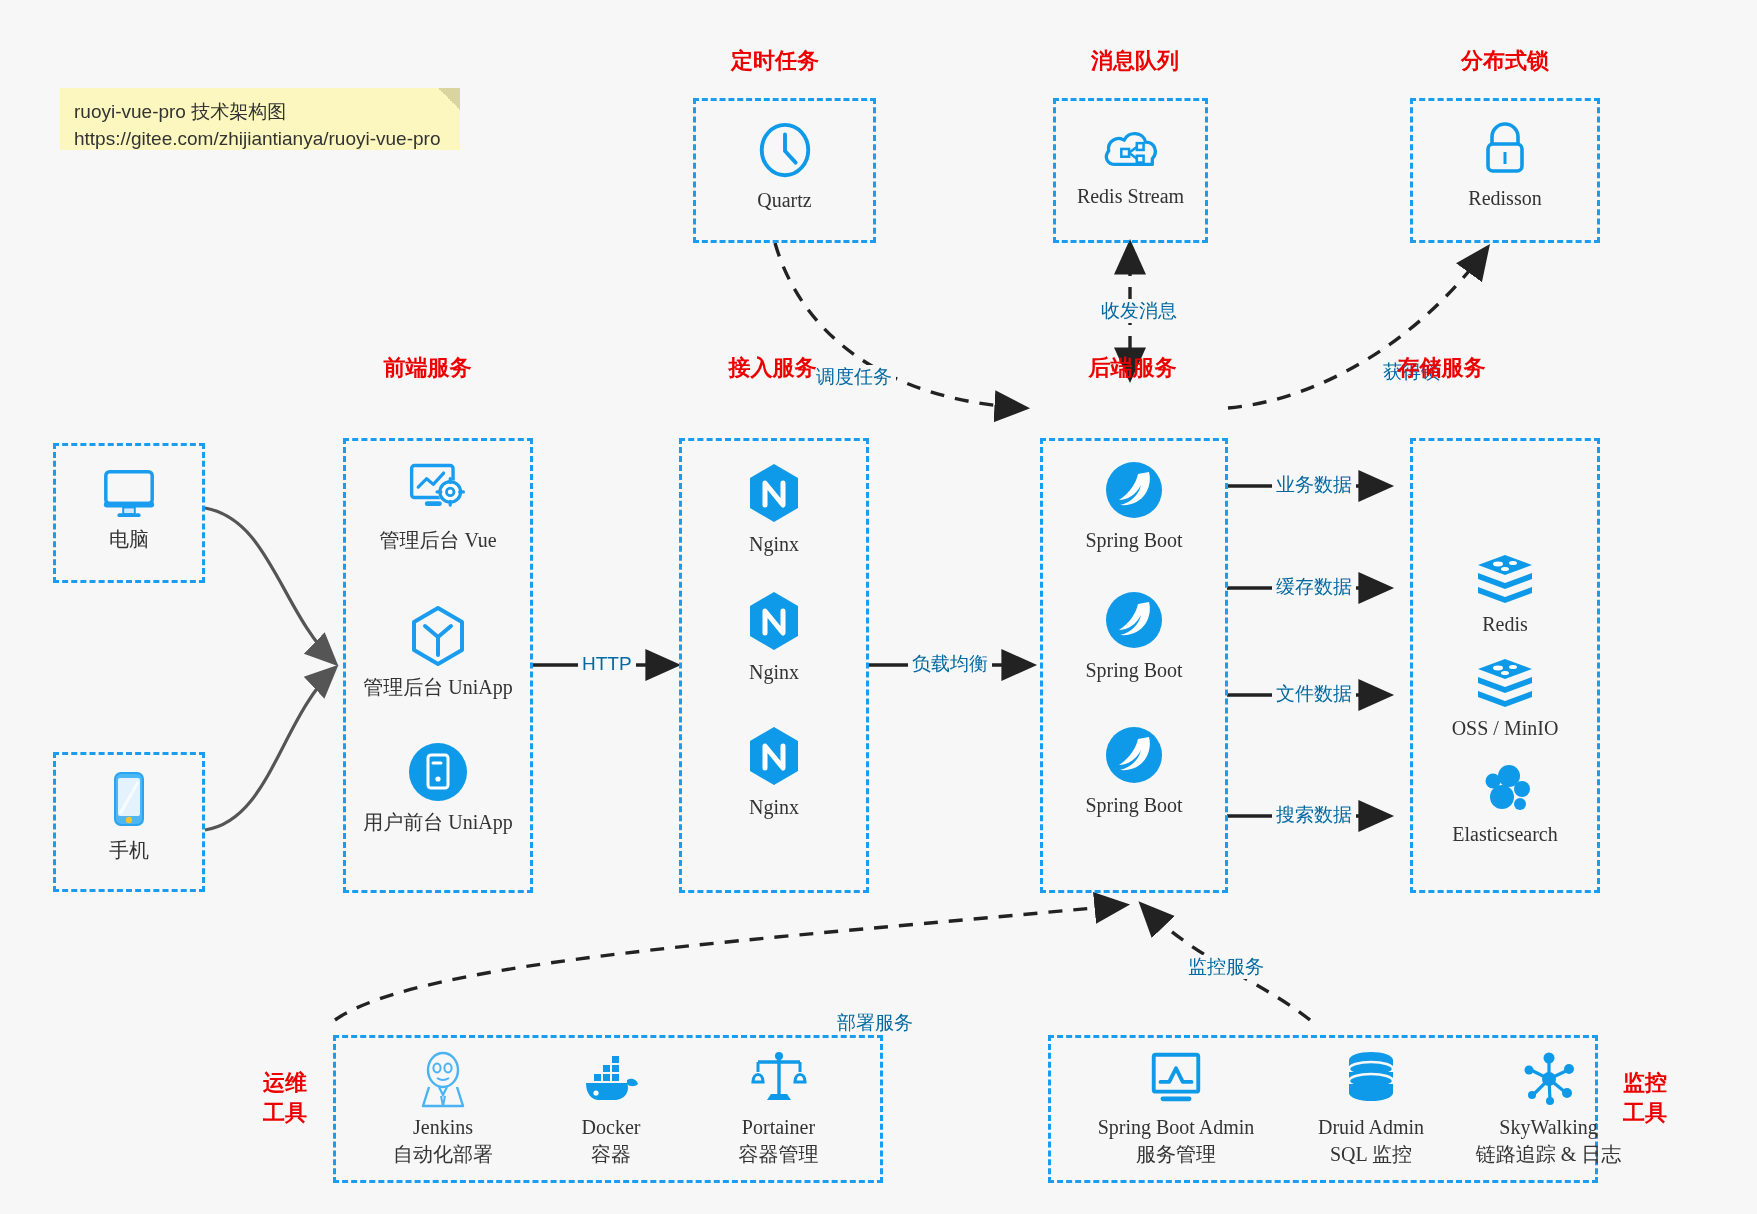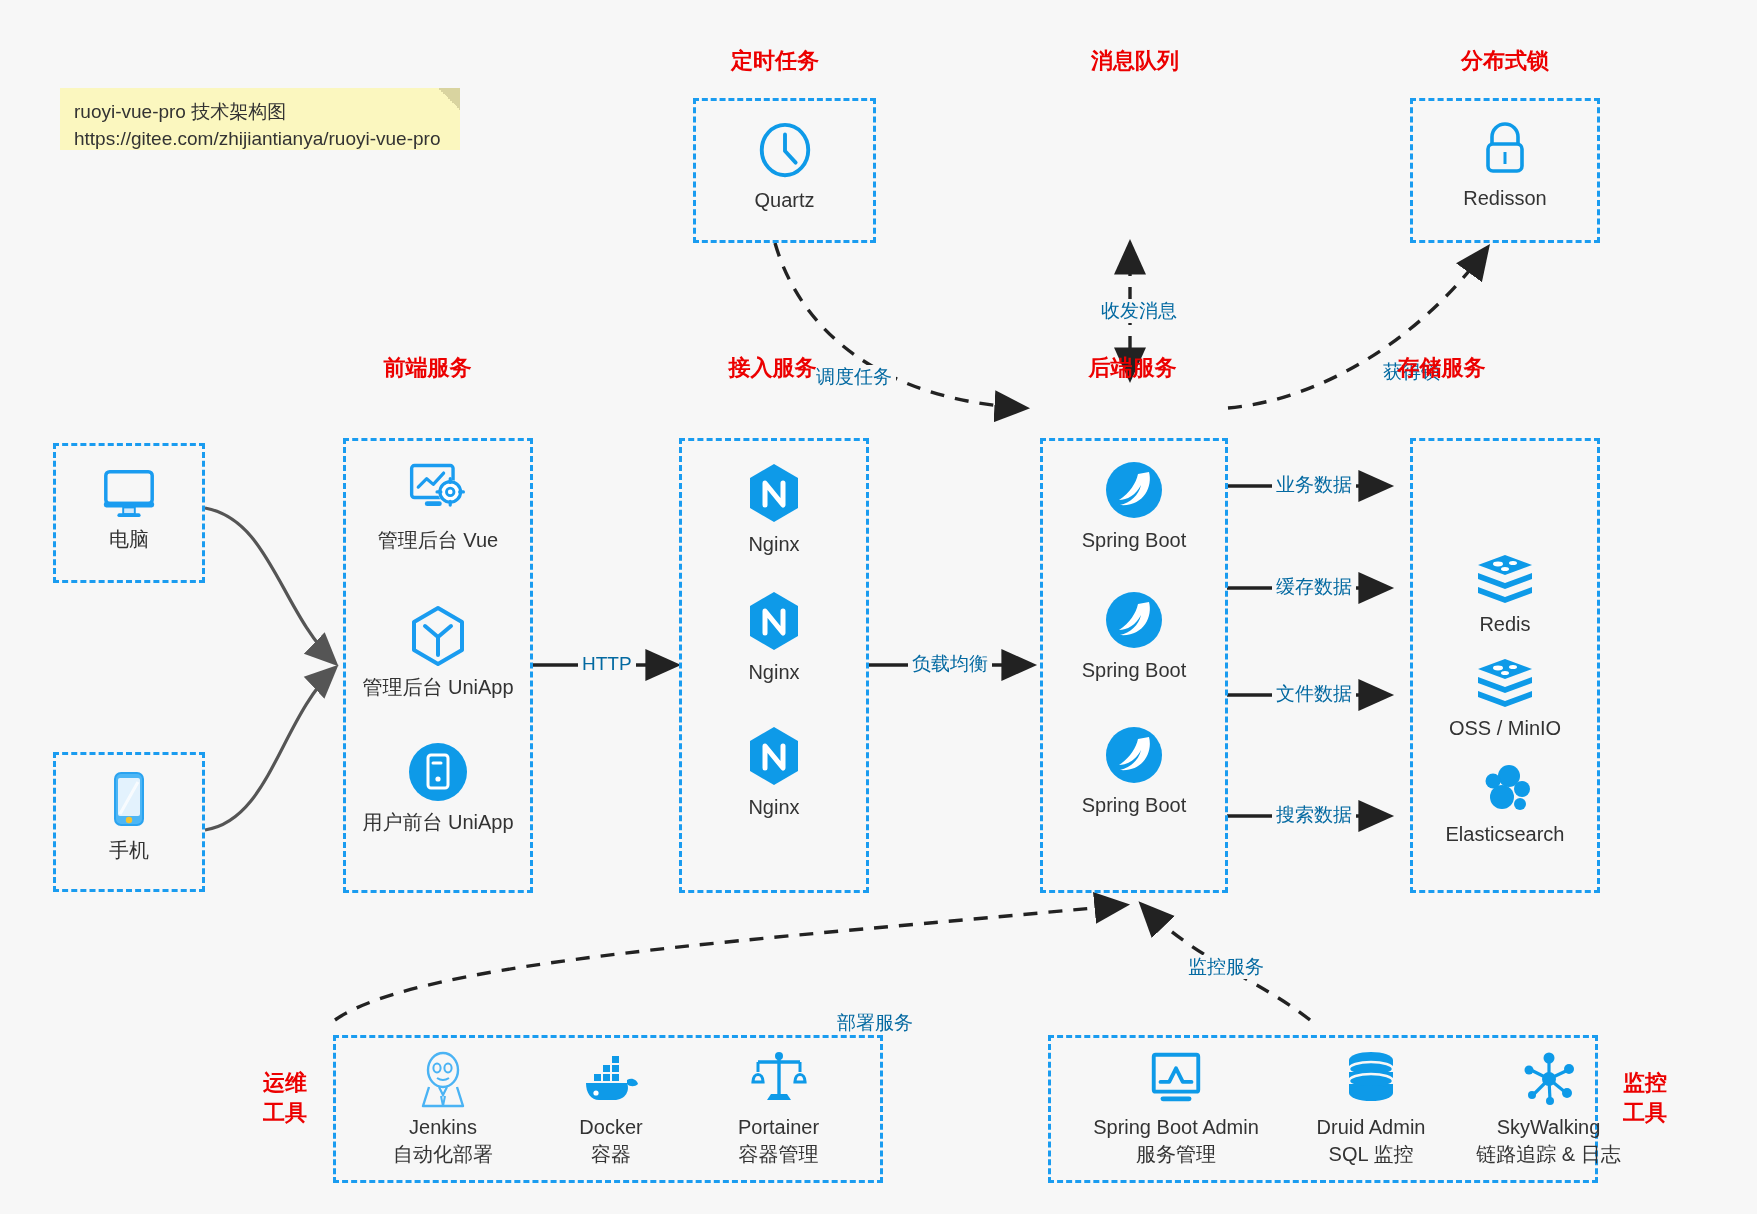--- a/index.html
+++ b/index.html
@@ -30,21 +30,21 @@
   }
   .gtitle.side{line-height:30px;}
 
   
   .box{
     position:absolute;border:3px dashed #1a9cf0;background:transparent;
     box-sizing:border-box;
   }
 
   
-  .cell{position:absolute;text-align:center;}
+  .cell{position:absolute;text-align:center;font-family:Liberation Serif, serif;}
   .cell .lbl{
     font-size:20px;color:#333;line-height:27px;margin-top:6px;white-space:nowrap;
   }
   .cell .lbl2{font-size:20px;color:#333;line-height:27px;white-space:nowrap;}
   .icon{display:block;margin:0 auto;}
 
   
   .elabel{
     position:absolute;font-size:19px;color:#0369a1;background:#f7f7f7;
     padding:0 4px;white-space:nowrap;line-height:24px;
@@ -100,20 +100,32 @@
     <div class="cell" style="left:0;top:18px;width:177px;">
       <svg class="icon" width="62" height="62" viewBox="0 0 64 64">
         <ellipse cx="32" cy="32" rx="24" ry="26" fill="none" stroke="#0e9ae8" stroke-width="4"></ellipse>
         <path d="M32 16 L32 33 L43 45" fill="none" stroke="#0e9ae8" stroke-width="4" stroke-linecap="round" stroke-linejoin="round"></path>
       </svg>
       <div class="lbl">Quartz</div>
     </div>
   </div>
 
   <div class="gtitle" style="left:1020px;top:46px;width:230px;">消息队列</div>
+  <div class="box" style="left:1053px;top:98px;width:155px;height:145px;">
+    <div class="cell" style="left:0;top:18px;width:149px;">
+      <svg class="icon" width="62" height="58" viewBox="0 0 64 58">
+        <path d="M16 46 C7 46 4 38 9 32 C7 22 18 16 25 21 C29 11 45 12 47 23 C57 23 60 34 54 40 L54 46 Z" fill="none" stroke="#0e9ae8" stroke-width="3.4" stroke-linejoin="round"></path>
+        <rect x="22" y="30" width="8" height="8" fill="none" stroke="#0e9ae8" stroke-width="2.6"></rect>
+        <rect x="38" y="24" width="7" height="7" fill="none" stroke="#0e9ae8" stroke-width="2.6"></rect>
+        <rect x="38" y="37" width="7" height="7" fill="none" stroke="#0e9ae8" stroke-width="2.6"></rect>
+        <path d="M30 34 L38 28 M30 34 L38 40" stroke="#0e9ae8" stroke-width="2.6" fill="none"></path>
+      </svg>
+      <div class="lbl">Redis Stream</div>
+    </div>
+  </div>
 
   <div class="gtitle" style="left:1390px;top:46px;width:230px;">分布式锁</div>
   <div class="box" style="left:1410px;top:98px;width:190px;height:145px;">
     <div class="cell" style="left:0;top:18px;width:184px;">
       <svg class="icon" width="56" height="60" viewBox="0 0 56 60">
         <path d="M15 26 L15 18 A13 13 0 0 1 41 18 L41 26" fill="none" stroke="#0e9ae8" stroke-width="3.6"></path>
         <rect x="11" y="25" width="34" height="27" rx="5" fill="none" stroke="#0e9ae8" stroke-width="3.6"></rect>
         <line x1="28" y1="33" x2="28" y2="45" stroke="#0e9ae8" stroke-width="3"></line>
       </svg>
       <div class="lbl">Redisson</div>

